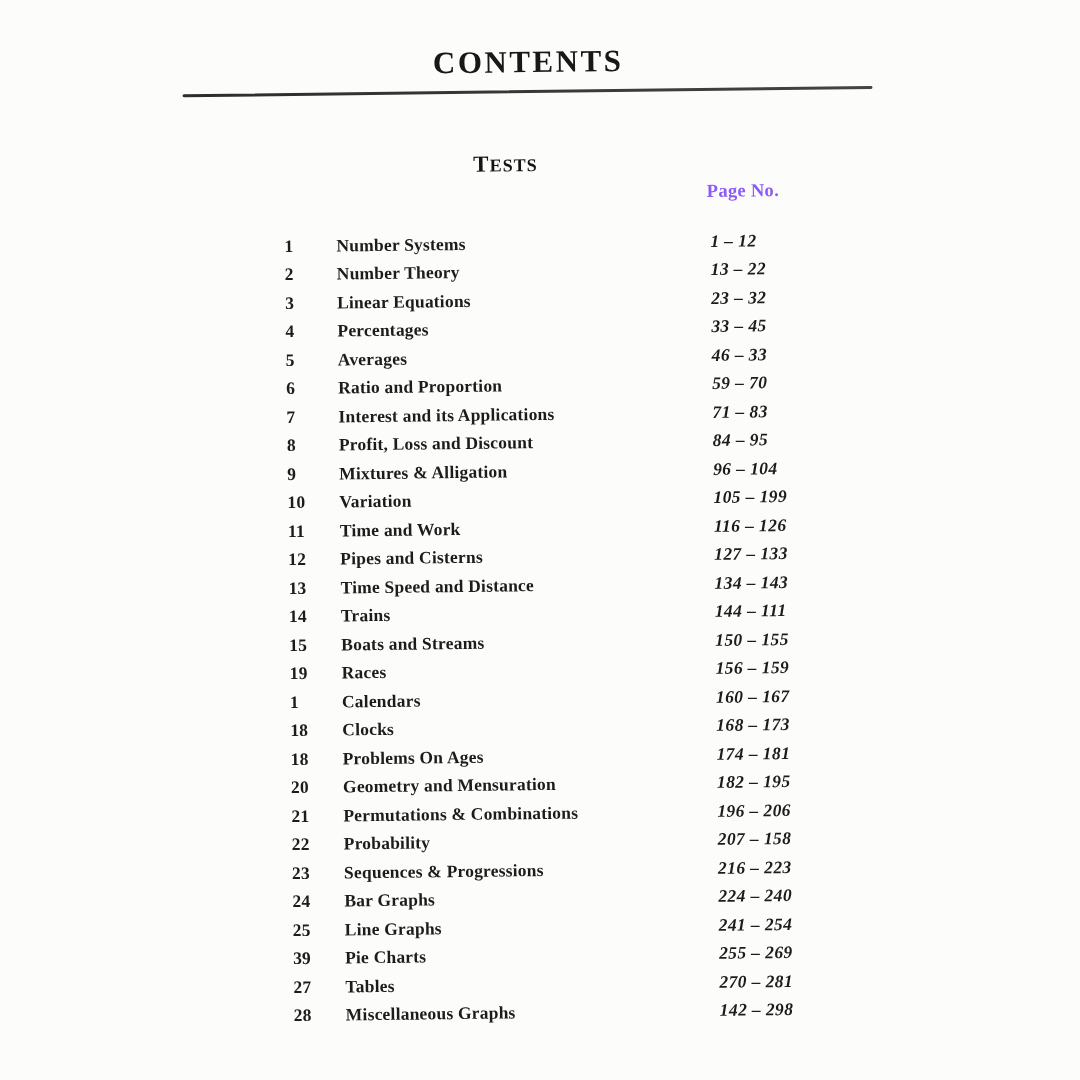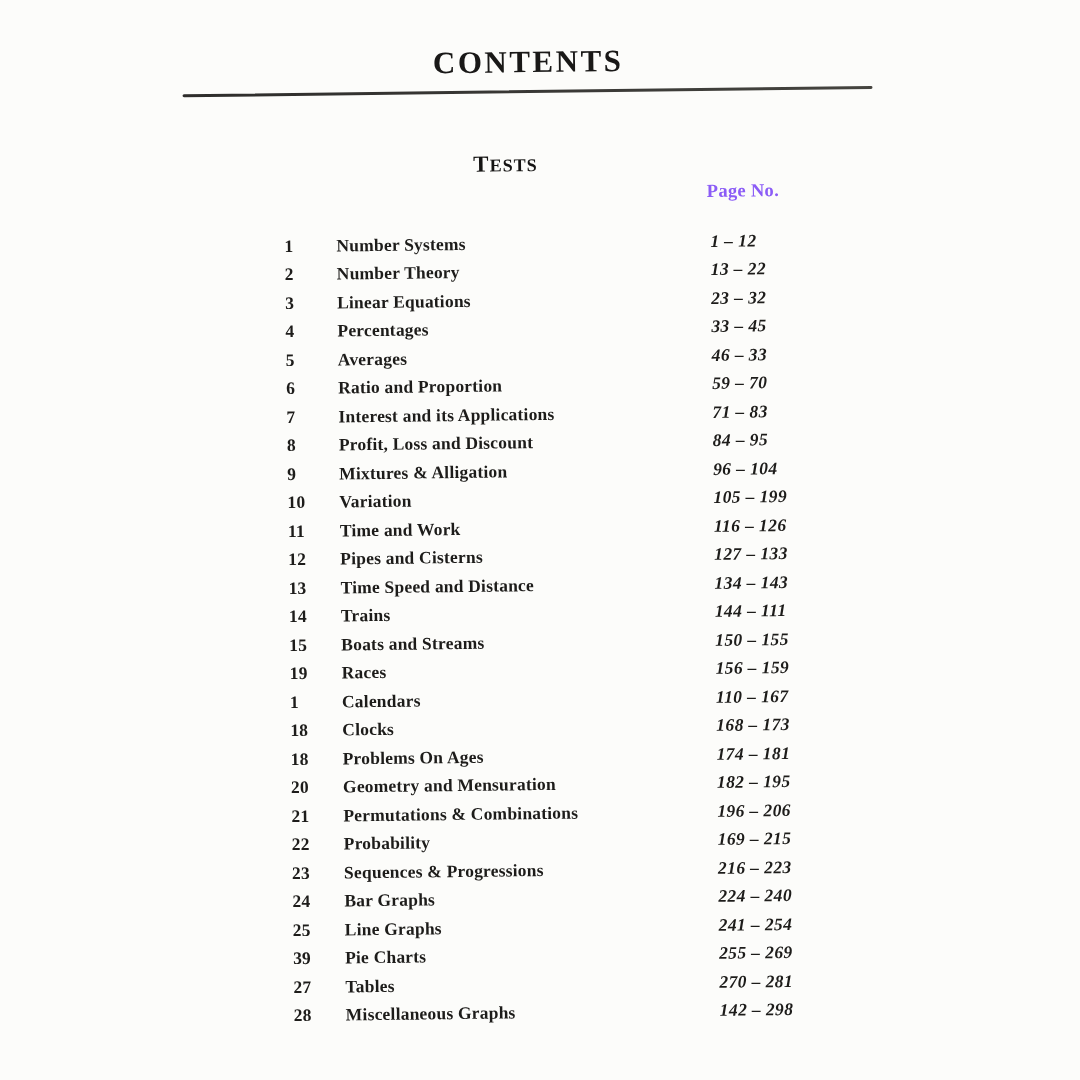--- a/index.html
+++ b/index.html
@@ -200,21 +200,21 @@
 
     <div class="toc-row">
       <span class="toc-no">19</span>
       <span class="toc-title">Races</span>
       <span class="toc-pages">156 – 159</span>
     </div>
 
     <div class="toc-row">
       <span class="toc-no">1</span>
       <span class="toc-title">Calendars</span>
-      <span class="toc-pages">110 – 167</span>
+      <span class="toc-pages">160 – 167</span>
     </div>
 
     <div class="toc-row">
       <span class="toc-no">18</span>
       <span class="toc-title">Clocks</span>
       <span class="toc-pages">168 – 173</span>
     </div>
 
     <div class="toc-row">
       <span class="toc-no">18</span>
@@ -230,21 +230,21 @@
 
     <div class="toc-row">
       <span class="toc-no">21</span>
       <span class="toc-title">Permutations &amp; Combinations</span>
       <span class="toc-pages">196 – 206</span>
     </div>
 
     <div class="toc-row">
       <span class="toc-no">22</span>
       <span class="toc-title">Probability</span>
-      <span class="toc-pages">169 – 215</span>
+      <span class="toc-pages">207 – 158</span>
     </div>
 
     <div class="toc-row">
       <span class="toc-no">23</span>
       <span class="toc-title">Sequences &amp; Progressions</span>
       <span class="toc-pages">216 – 223</span>
     </div>
 
     <div class="toc-row">
       <span class="toc-no">24</span>

